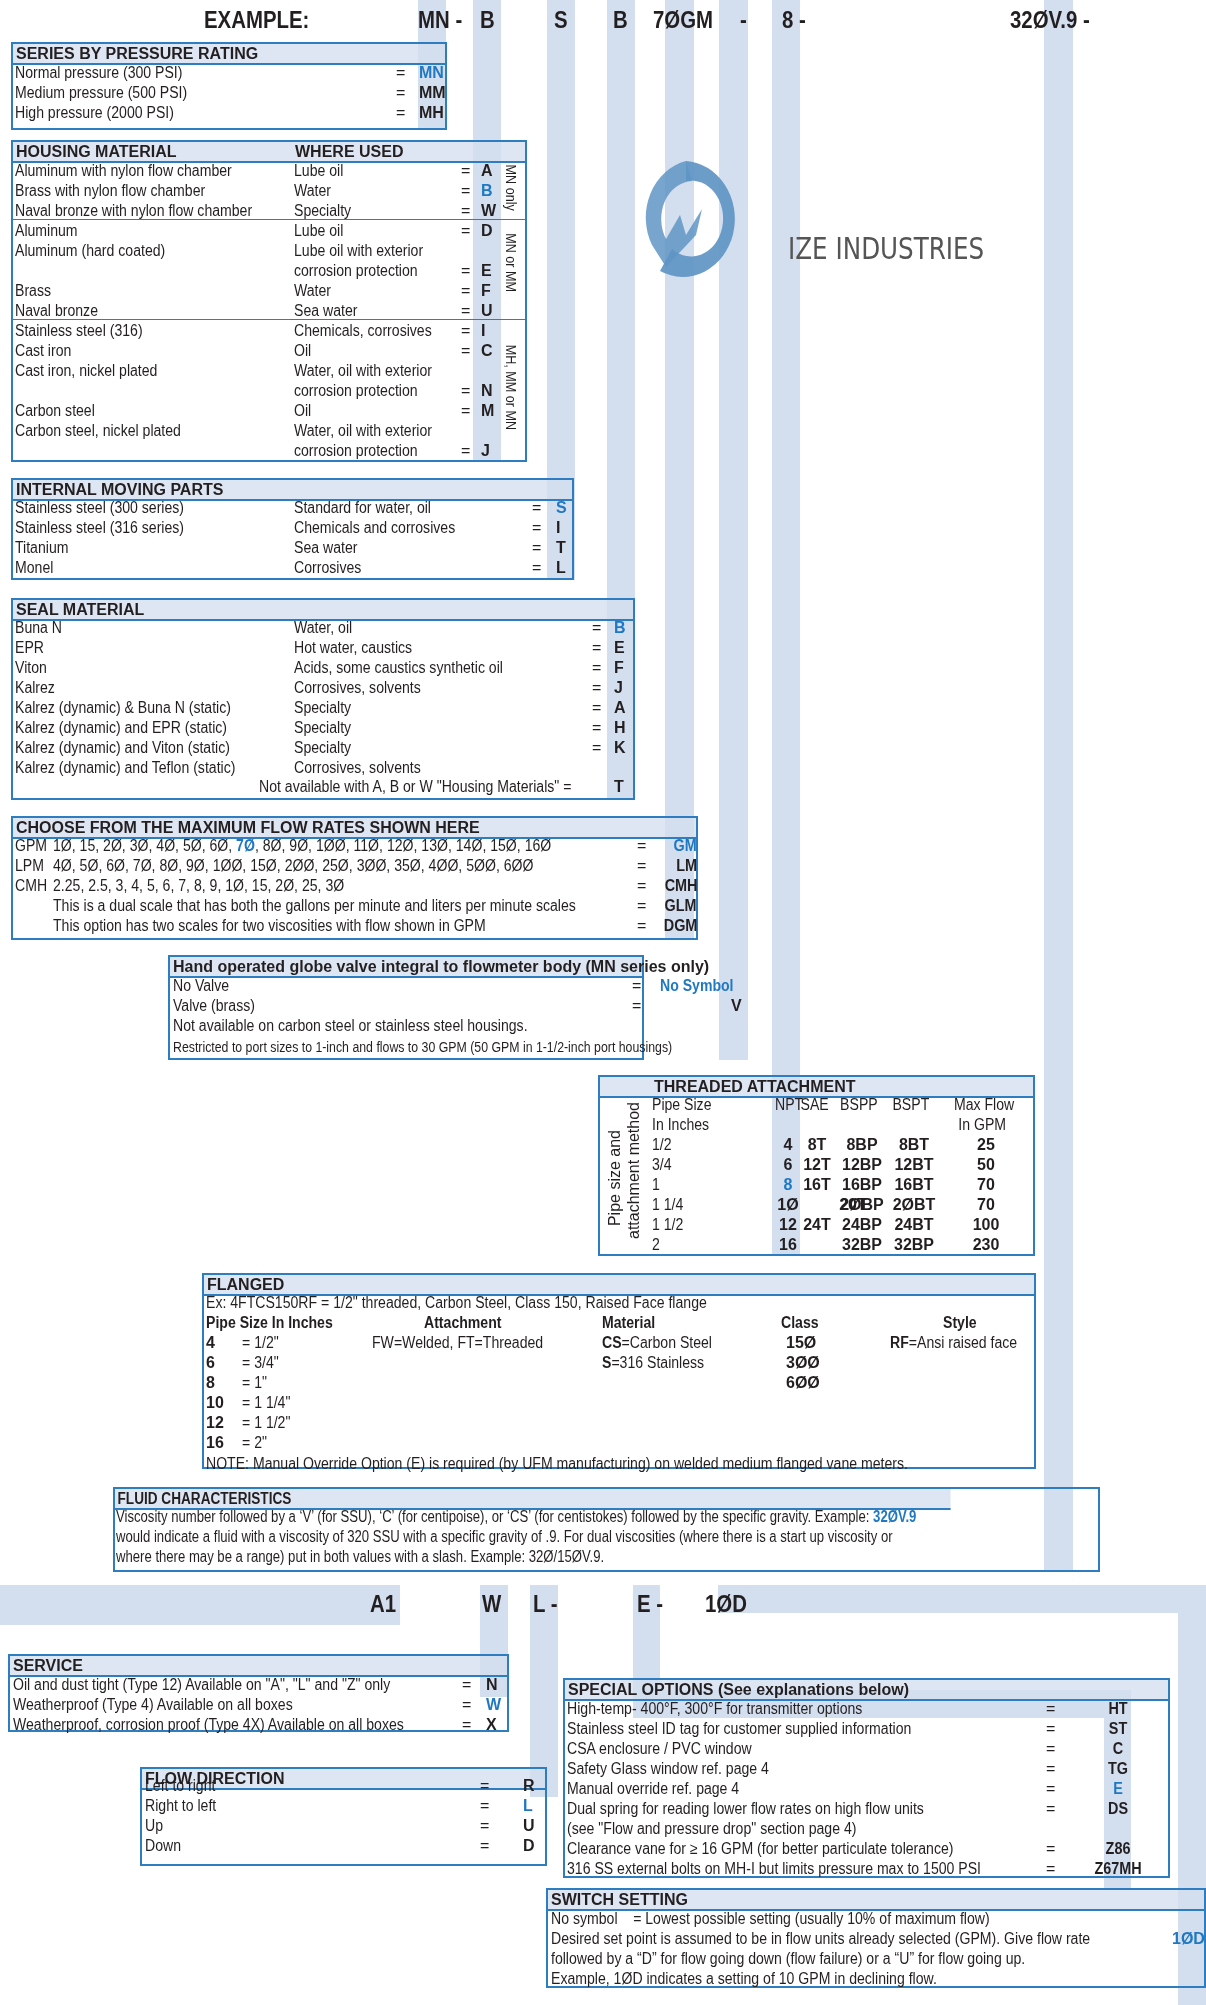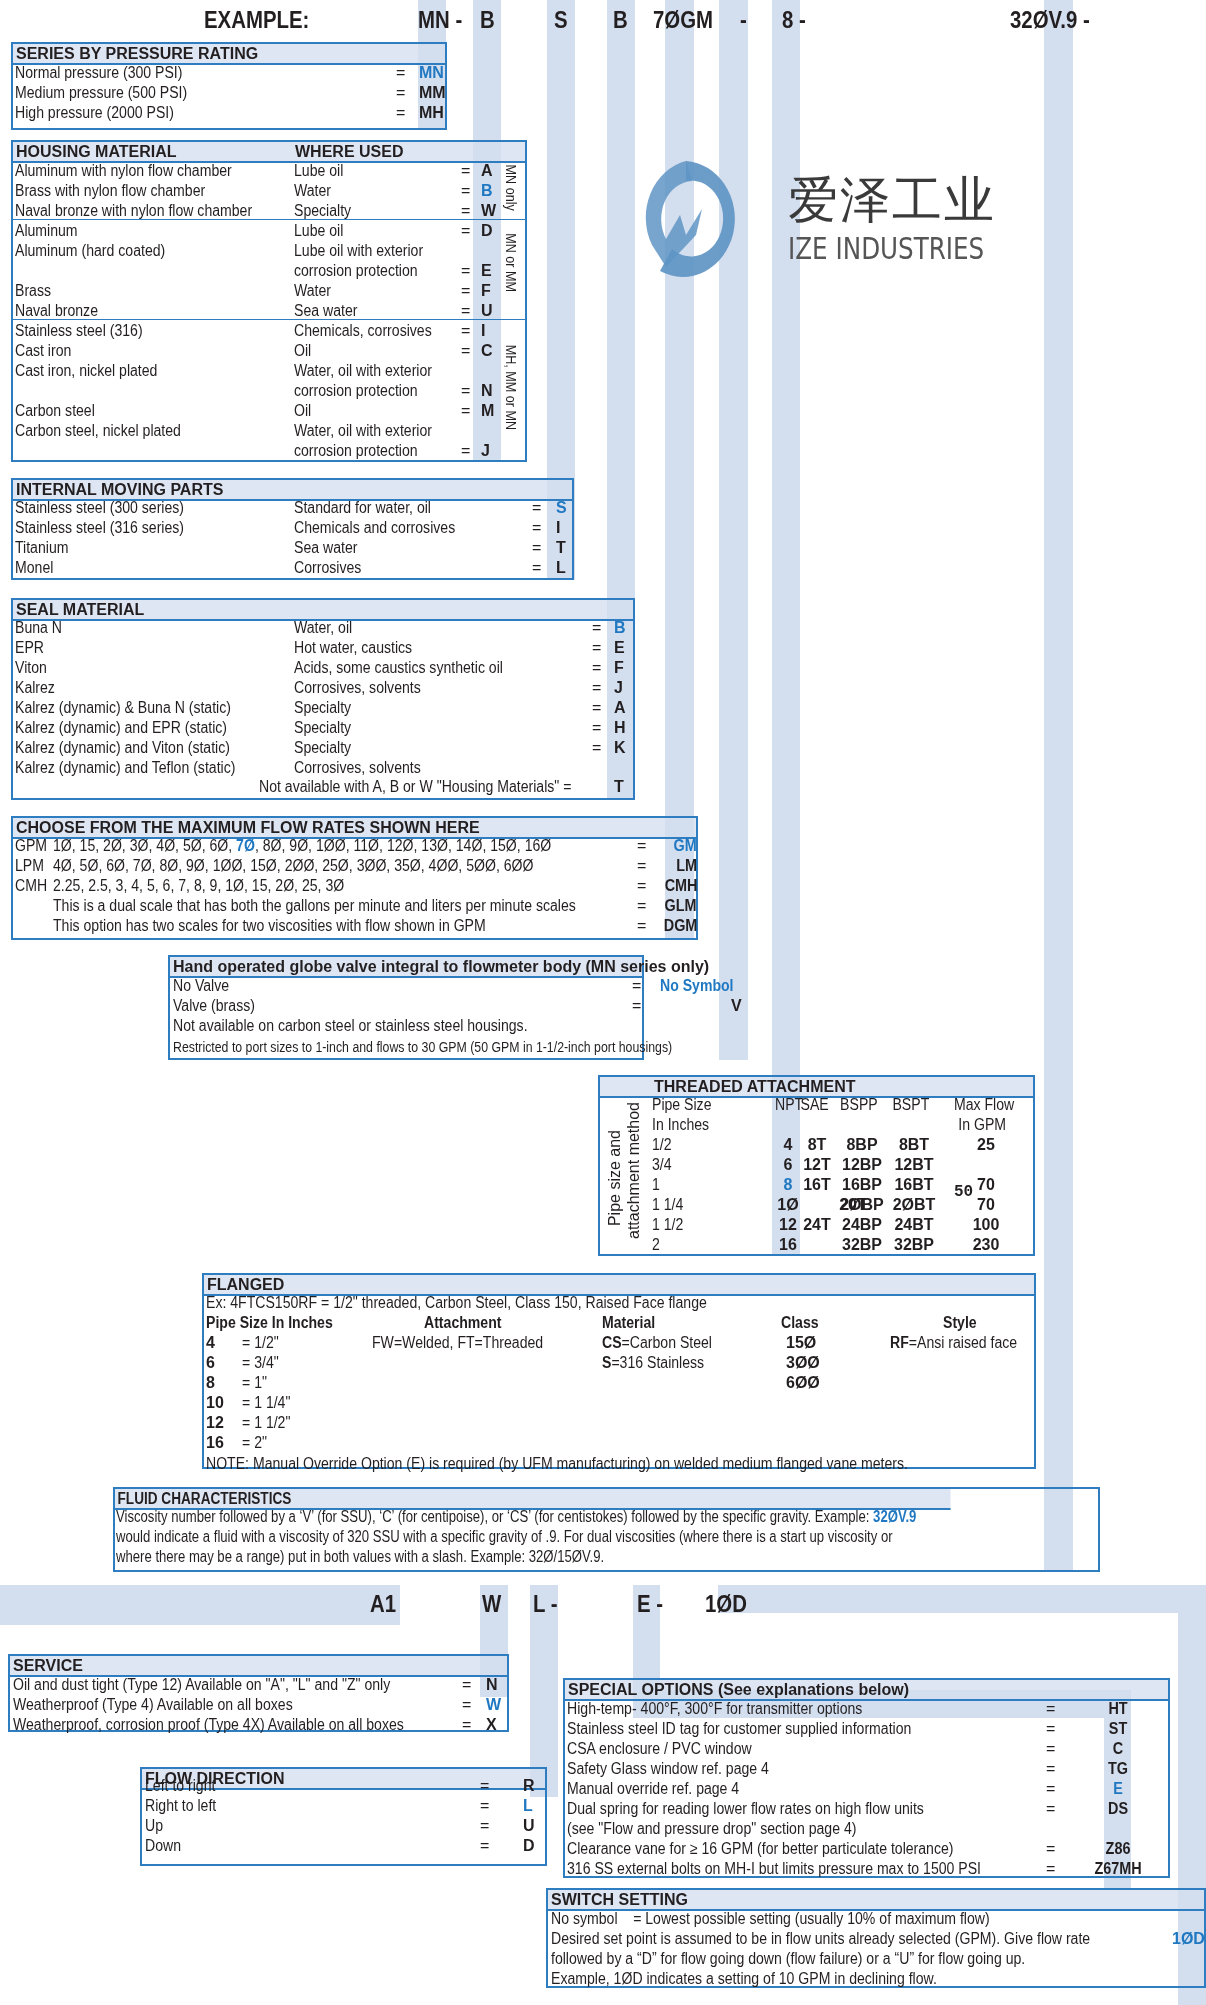--- a/index.html
+++ b/index.html
@@ -35,21 +35,20 @@
 <div class="code" style="left:653px;top:6px;">7ØGM</div>
 <div class="code" style="left:740px;top:6px;">-</div>
 <div class="code" style="left:782px;top:6px;">8 -</div>
 <div class="code" style="left:1010px;top:6px;">32ØV.9 -</div>
 
 <div style="position:absolute;left:630px;top:155px;width:560px;height:130px;">
   <svg width="112" height="130" viewBox="0 0 112 130" style="position:absolute;left:0;top:0;">
     <path d="M56 6 A52 58 0 1 1 30 116 L42 94 A32 38 0 1 0 56 26 Z" fill="#5f95c4" opacity="0.92"></path>
     <path d="M36 112 L22 90 A52 58 0 0 1 56 6 L62 26 A32 38 0 0 0 36 84 L50 60 L56 80 L72 54 L66 80 Z" fill="#5f95c4" opacity="0.85"></path>
   </svg>
-  <div style="position:absolute;left:158px;top:12px;font-size:50px;color:#3a3a3a;font-family:'DejaVu Sans',sans-serif;letter-spacing:2px;">爱泽工业</div>
   <div style="position:absolute;left:158px;top:76px;font-size:30px;color:#555;font-family:'DejaVu Sans',sans-serif;font-weight:normal;transform:scaleX(0.82);transform-origin:left top;">IZE INDUSTRIES</div>
 </div>
 
 <div class="box" style="left:11px;top:42px;width:436px;height:88px;">
   <div class="hdr">SERIES BY PRESSURE RATING</div>
 </div>
 <div class="t" style="left:15px;top:63px;">Normal pressure (300 PSI)</div>
 <div class="eq" style="left:396px;top:63px;">=</div>
 <div class="val blue" style="left:419px;top:63px;">MN</div>
 <div class="t" style="left:15px;top:83px;">Medium pressure (500 PSI)</div>
@@ -238,21 +237,21 @@
     <div class="val" style="left:775px;top:1135px;width:26px;text-align:center;">4</div>
     <div class="val" style="left:797px;top:1135px;width:40px;text-align:center;">8T</div>
     <div class="val" style="left:836px;top:1135px;width:52px;text-align:center;">8BP</div>
     <div class="val" style="left:888px;top:1135px;width:52px;text-align:center;">8BT</div>
     <div class="val" style="left:954px;top:1135px;width:64px;text-align:center;">25</div>
     <div class="t" style="left:652px;top:1155px;width:90px;">3/4</div>
     <div class="val" style="left:775px;top:1155px;width:26px;text-align:center;">6</div>
     <div class="val" style="left:797px;top:1155px;width:40px;text-align:center;">12T</div>
     <div class="val" style="left:836px;top:1155px;width:52px;text-align:center;">12BP</div>
     <div class="val" style="left:888px;top:1155px;width:52px;text-align:center;">12BT</div>
-    <div class="val" style="left:954px;top:1182px;width:64px;font-family:Liberation Mono, monospace;">50</div>
+    <div class="val" style="left:954px;top:1155px;width:64px;text-align:center;">50</div>
     <div class="t" style="left:652px;top:1175px;width:90px;">1</div>
     <div class="val" style="left:775px;top:1175px;width:26px;text-align:center;color:#1f78c1;">8</div>
     <div class="val" style="left:797px;top:1175px;width:40px;text-align:center;">16T</div>
     <div class="val" style="left:836px;top:1175px;width:52px;text-align:center;">16BP</div>
     <div class="val" style="left:888px;top:1175px;width:52px;text-align:center;">16BT</div>
     <div class="val" style="left:954px;top:1175px;width:64px;text-align:center;">70</div>
     <div class="t" style="left:652px;top:1195px;width:90px;">1 1/4</div>
     <div class="val" style="left:775px;top:1195px;width:26px;text-align:center;">1Ø</div>
     <div class="val" style="left:797px;top:1195px;width:40px;text-align:center;margin-left:36px;">20T</div>
     <div class="val" style="left:836px;top:1195px;width:52px;text-align:center;">2ØBP</div>

